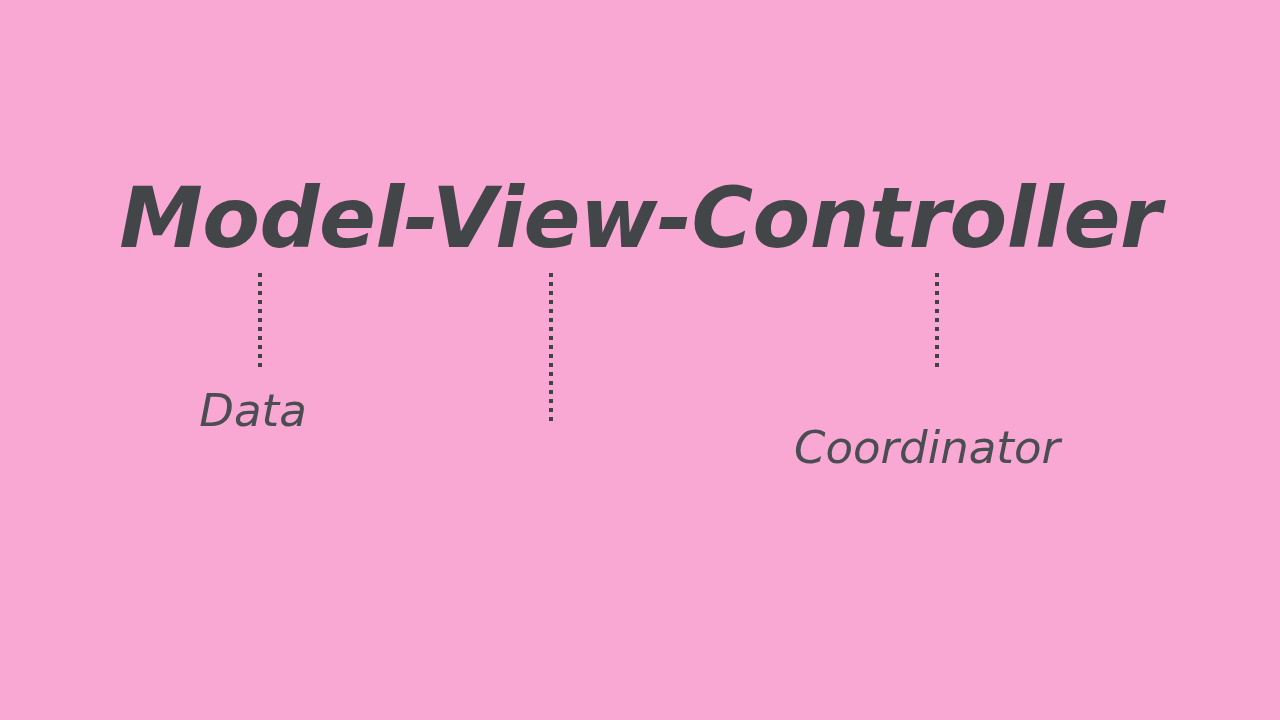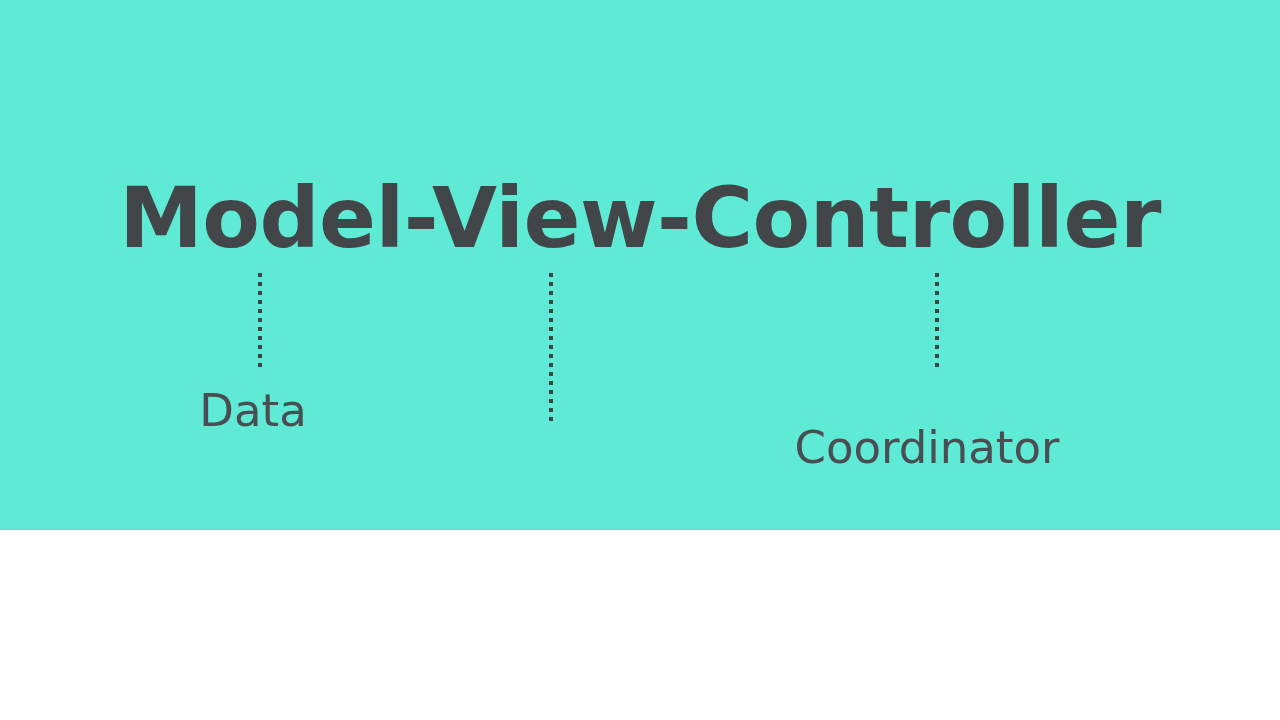--- a/index.html
+++ b/index.html
@@ -11,22 +11,23 @@
     width: 1280px;
     height: 720px;
     background: #ffffff;
     font-family: "DejaVu Sans", sans-serif;
     overflow: hidden;
   }
 
   #slide {
     position: relative;
     width: 1280px;
-    height: 530px;
-    background: #5eead4;
+    height: 720px;
+    background: #f9a8d4;
+    font-style: italic;
   }
 
   
   .title {
     position: absolute;
     left: 0;
     top: 168px;
     width: 1280px;
     text-align: center;
     font-family: "DejaVu Sans", sans-serif;

